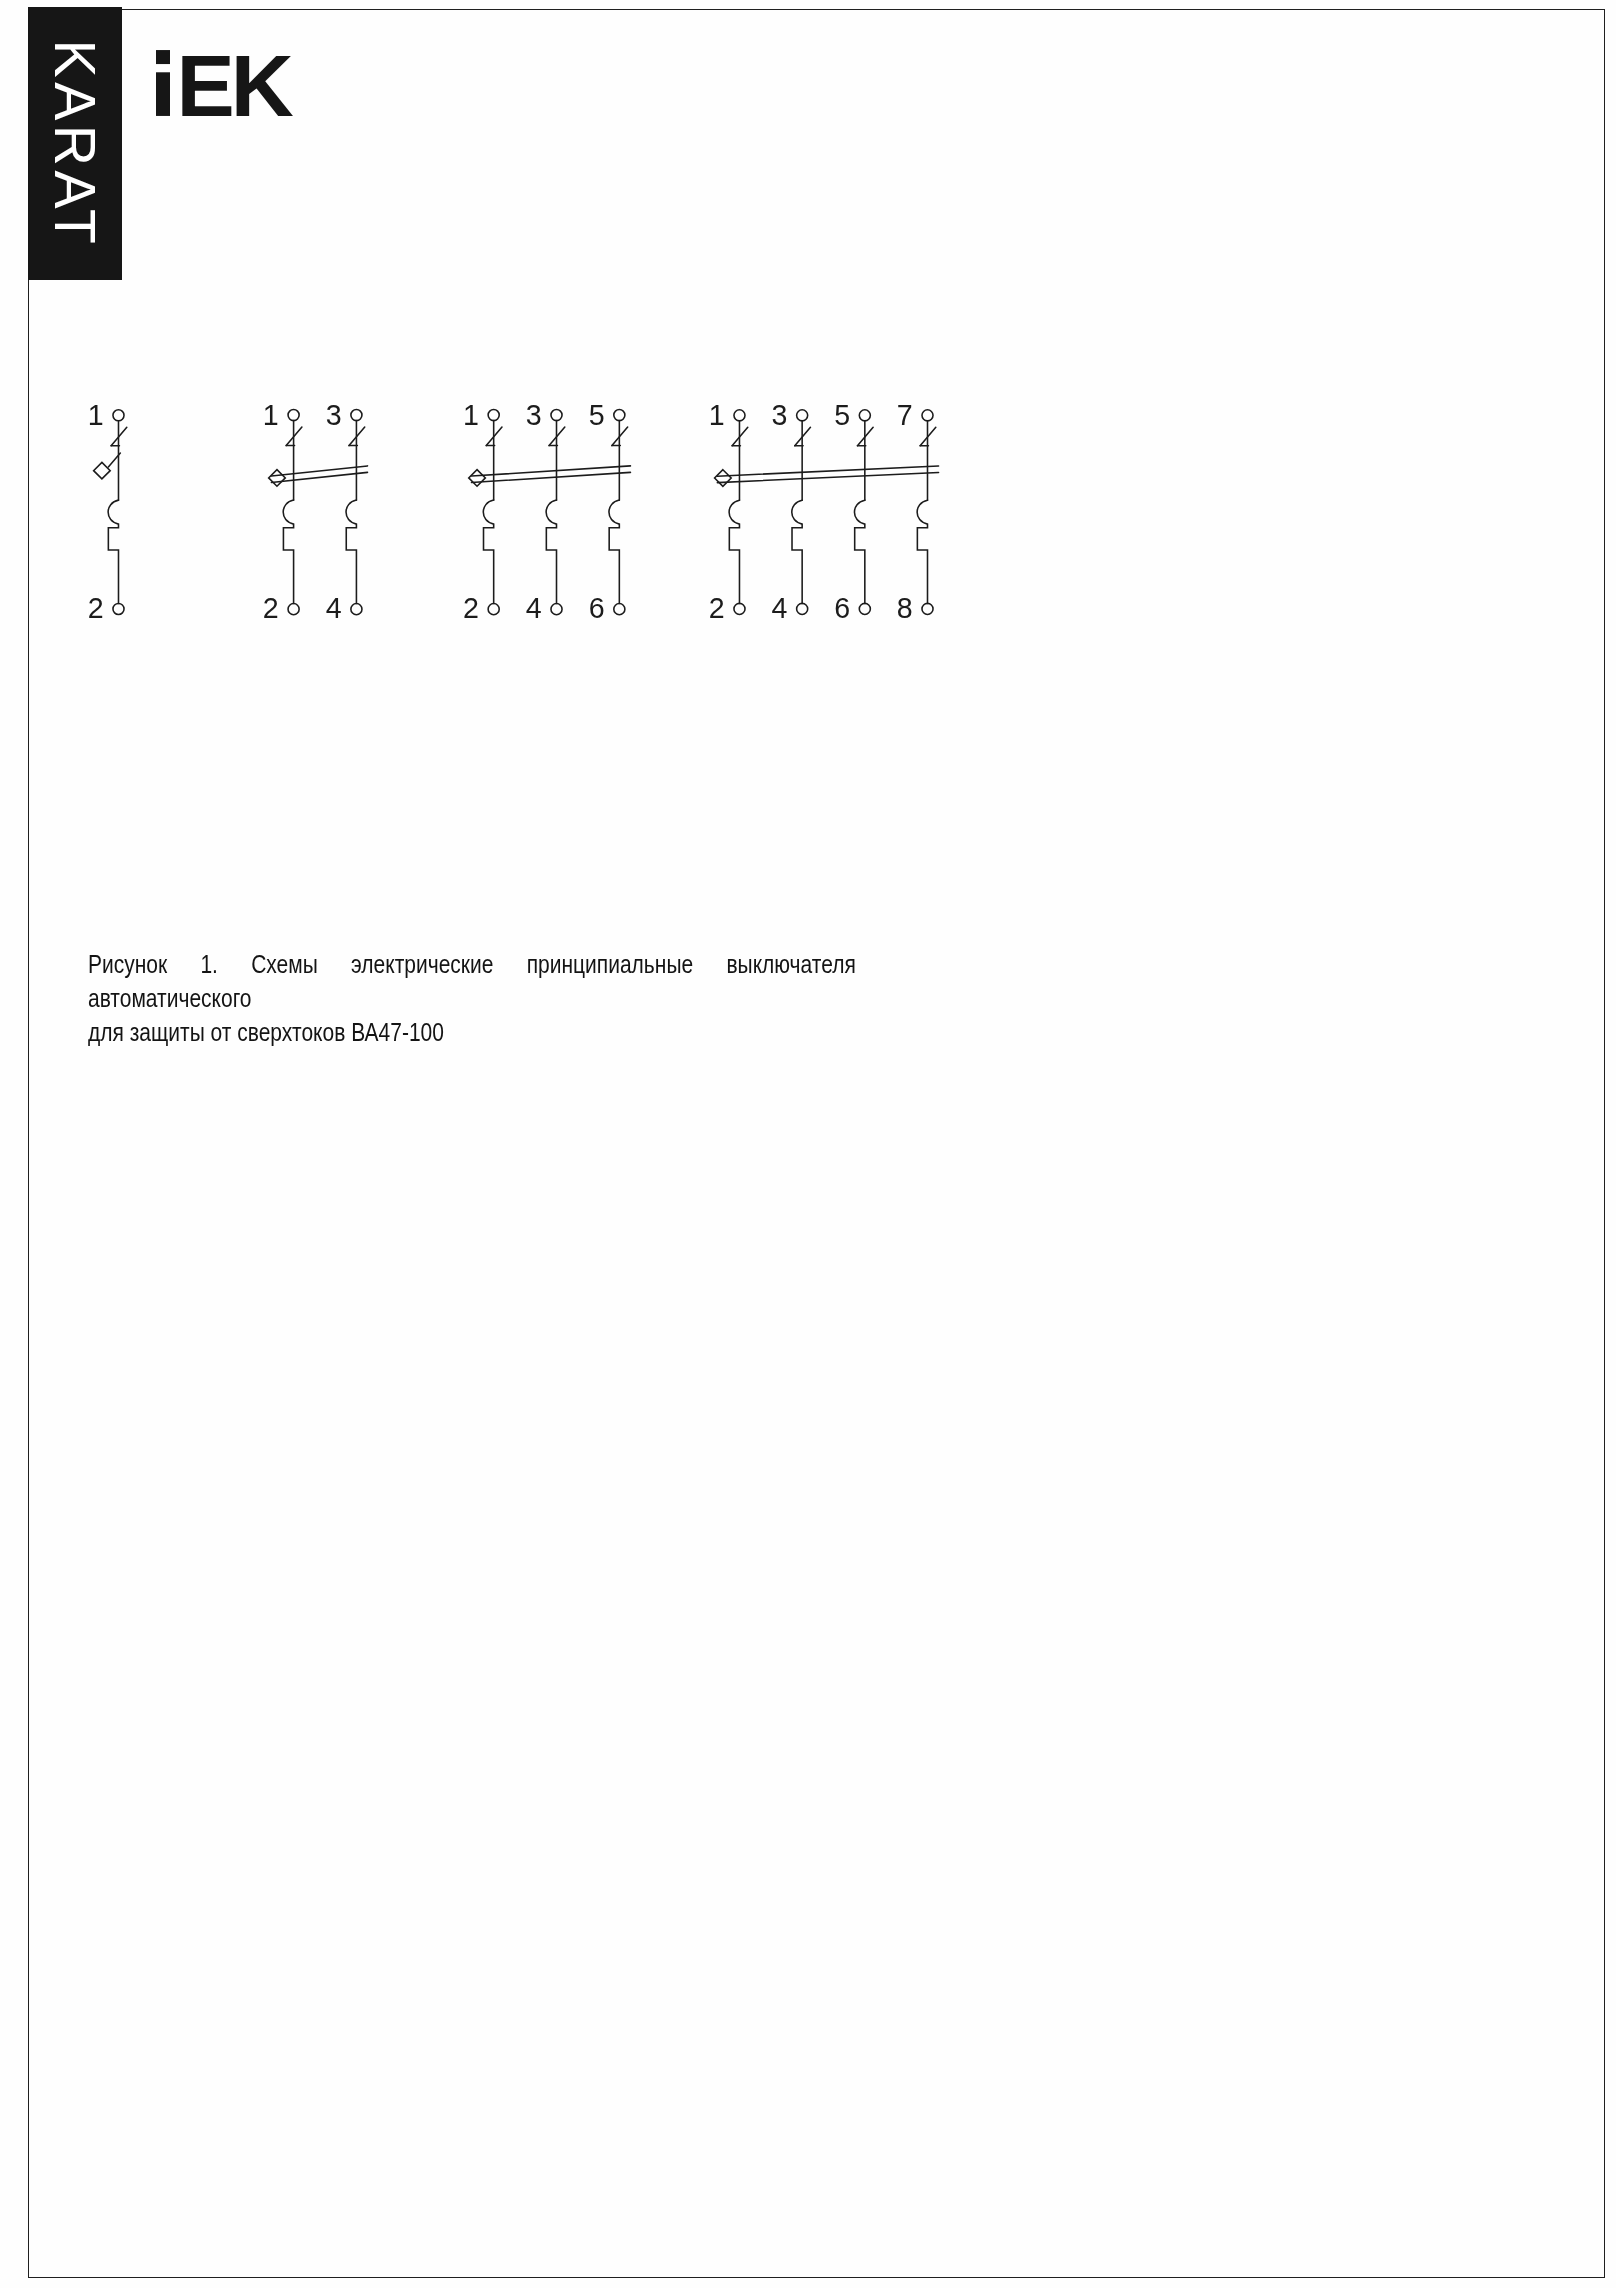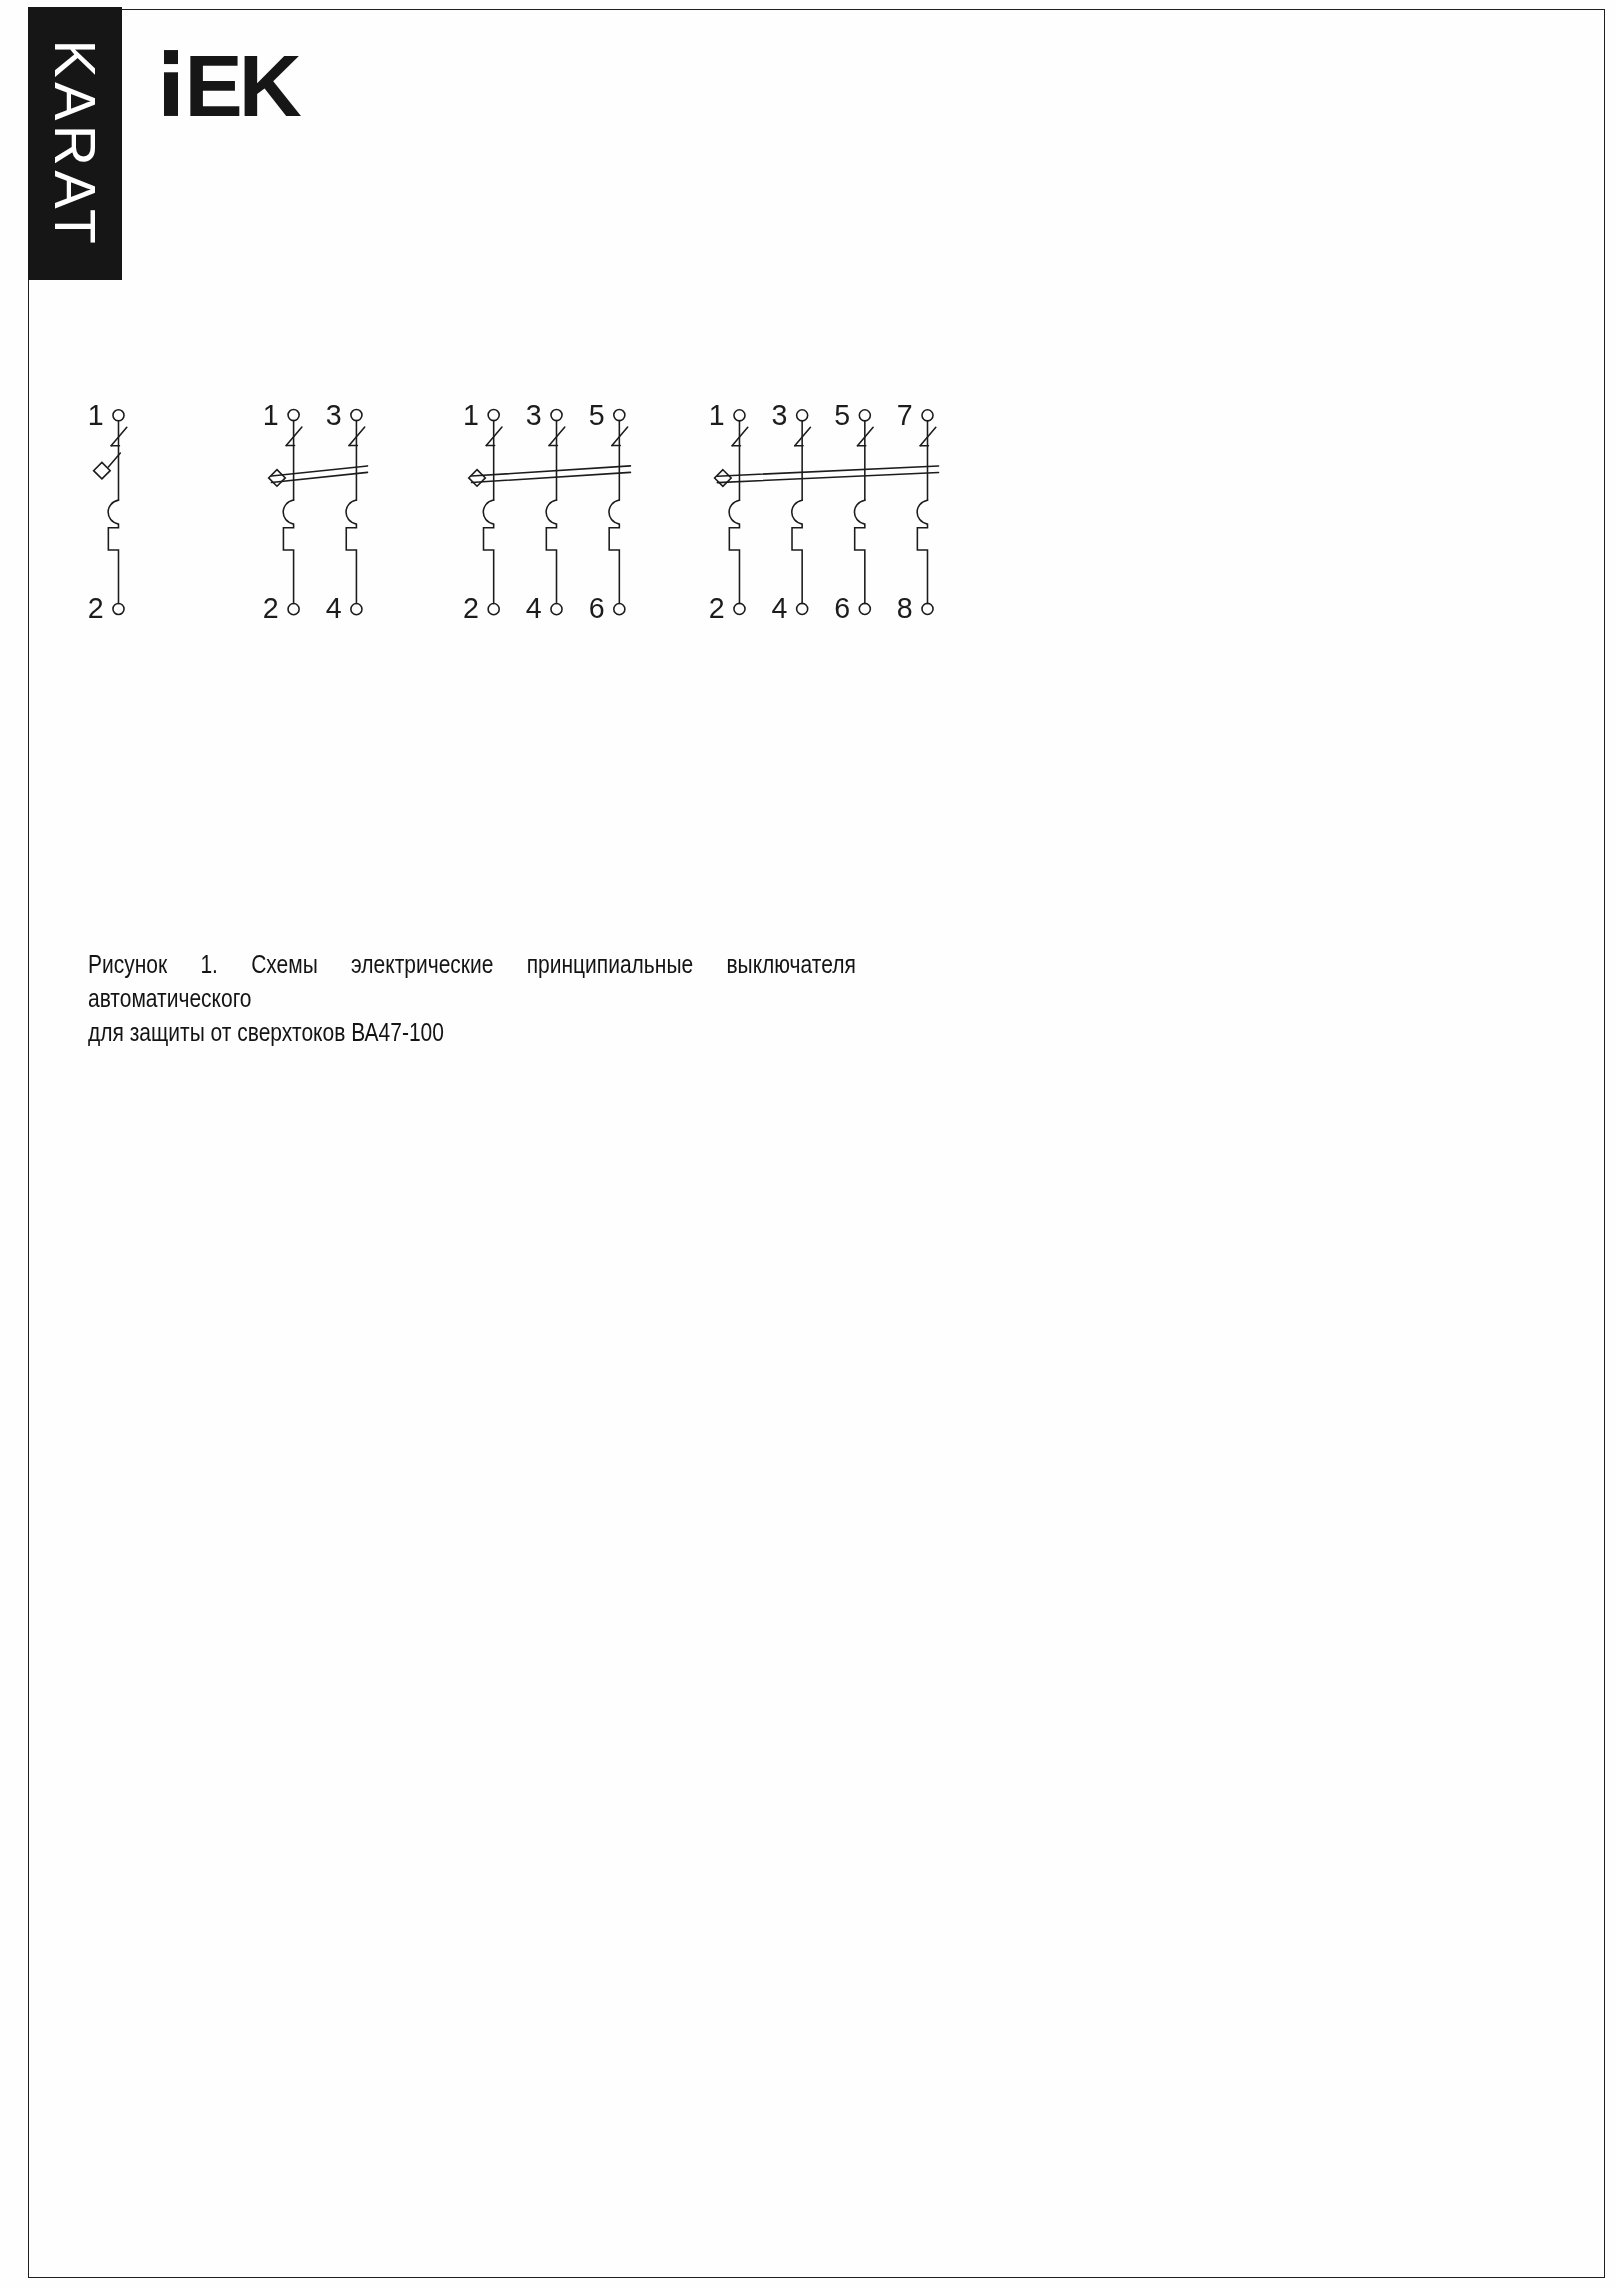--- a/index.html
+++ b/index.html
@@ -25,21 +25,21 @@
   .karat-label{
     position:absolute;left:50%;top:50%;
     transform:translate(-50%,-50%) rotate(90deg);
     color:#ffffff;
     font-size:57px;
     letter-spacing:4.6px;
     white-space:nowrap;
     font-weight:400;
   }
   .iek-logo{
-    position:absolute;left:164px;top:50px;width:140px;height:66px;
+    position:absolute;left:156px;top:50px;width:140px;height:66px;
   }
   .schematics-row{
     position:absolute;left:0;top:404px;width:100%;height:231px;
   }
   .schematics-row svg{position:absolute;top:0;}
   .figure-caption{
     position:absolute;left:88px;top:947px;
     width:914px;
     transform:scaleX(0.84);
     transform-origin:left top;

